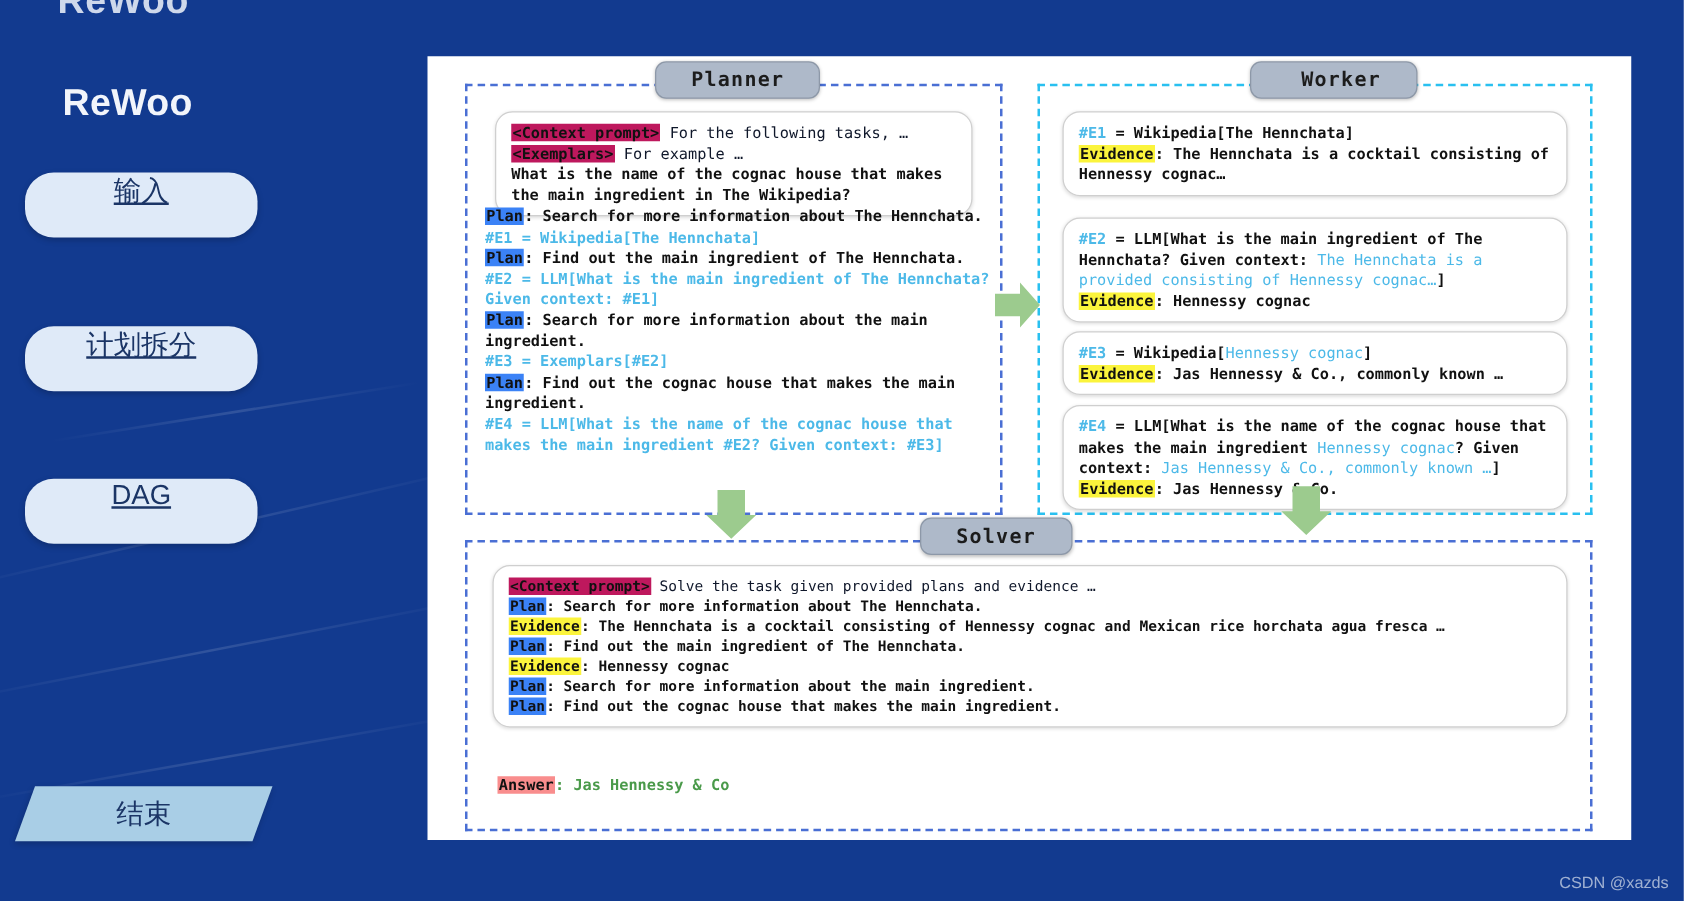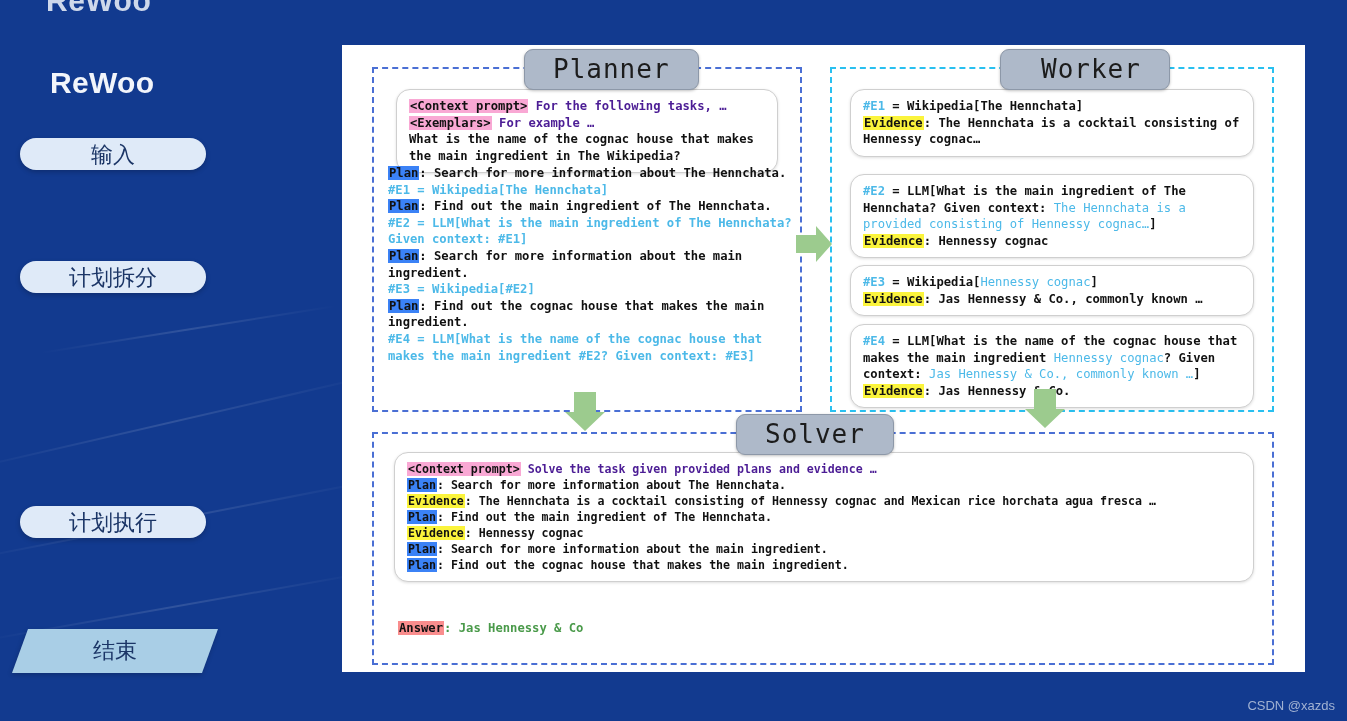--- a/index.html
+++ b/index.html
@@ -19,24 +19,25 @@
   
   .top-logo{
     position:absolute;left:46px;top:-16px;font-size:30px;font-weight:700;
     color:#e9eef8;letter-spacing:.5px;opacity:.88;
   }
 
   
   .rail{position:absolute;left:0;top:0;width:342px;height:721px;}
   .brand{position:absolute;left:50px;top:66px;font-size:30px;font-weight:700;color:#f2f5fb;letter-spacing:.3px;}
   .pill{
-    position:absolute;left:20px;width:186px;height:32px;border-radius:23px;
+    position:absolute;left:20px;width:186px;height:52px;border-radius:23px;
     background:#dfeaf8;color:#1b3566;font-size:22px;
-    display:flex;align-items:flex-end;justify-content:center;
+    display:flex;align-items:flex-start;justify-content:center;
     box-shadow:0 2px 5px rgba(0,0,0,.22);
+    text-decoration:underline;
   }
   .pill.p1{top:138px;}
   .pill.p2{top:261px;}
   .pill.p3{top:383px;}
   .pill.p4{top:506px;}
   .para{
     position:absolute;left:20px;top:629px;width:190px;height:44px;
     background:#a9cee6;color:#1b3566;font-size:22px;
     display:flex;align-items:center;justify-content:center;
     transform:skewX(-20deg);box-shadow:0 2px 5px rgba(0,0,0,.2);
@@ -49,21 +50,21 @@
   }
 
   
   .panel{position:absolute;box-sizing:border-box;background:#fff;}
   .panel.blue{border:2px dashed #4a6fd4;}
   .panel.cyan{border:2px dashed #29c0f0;}
   .badge{
     position:absolute;top:-20px;z-index:4;
     background:#aeb9c9;border:1.5px solid #8d98a8;border-radius:9px;
     font-family:"DejaVu Sans Mono","Liberation Mono",monospace;
-    font-weight:400;font-size:26px;color:#1c1c1c;
+    font-weight:700;font-size:16px;color:#1c1c1c;
     padding:4px 28px 5px;letter-spacing:1px;
     box-shadow:0 1px 3px rgba(0,0,0,.25);
   }
   .panel-planner{left:30px;top:22px;width:430px;height:345px;}
   .panel-planner .badge{left:150px;}
   .panel-worker{left:488px;top:22px;width:444px;height:345px;}
   .panel-worker .badge{left:168px;padding-left:40px;}
   .panel-solver{left:30px;top:387px;width:902px;height:233px;}
   .panel-solver .badge{left:362px;}
 
@@ -73,25 +74,25 @@
     border-radius:14px;box-shadow:0 1px 3px rgba(0,0,0,.13);
     padding:8px 12px;
   }
 
   
   .mono{
     font-family:"DejaVu Sans Mono","Liberation Mono",monospace;
     font-size:12.2px;line-height:16.6px;color:#111;white-space:normal;
   }
   .mono.small{font-size:11.6px;line-height:16px;}
-  .hl-orange{background:#f9a8d4;font-weight:700;padding:0 1px;}
+  .hl-orange{background:#be185d;font-weight:700;padding:0 1px;}
   .hl-green{background:#3b82f6;font-weight:700;padding:0 1px;}
   .hl-yellow{background:#fbf43c;font-weight:700;padding:0 1px;}
   .hl-red{background:#f98d8d;font-weight:700;padding:0 1px;}
-  .gray{color:#4c1d95;font-weight:bold;}
+  .gray{color:#0f172a;}
   .cyanx{color:#4cb9e8;}
   .greenx{color:#4a9a4a;}
   .bold{font-weight:700;}
 
   
   .pl-prompt{position:absolute;left:22px;top:20px;width:382px;}
   .pl-plan{position:absolute;left:14px;top:96px;width:404px;}
 
   
   .wk{position:absolute;left:18px;width:404px;}
@@ -126,22 +127,22 @@
 
 <div class="rail">
   <div class="brand">ReWoo</div>
 
   <div class="pill p1">
     <span>输入</span>
   </div>
   <div class="pill p2">
     <span>计划拆分</span>
   </div>
-  <div class="pill p4">
-    <span>计划执行</span>
+  <div class="pill p3">
+    <span>DAG</span>
   </div>
   <div class="para">
     <span>结束</span>
   </div>
 </div>
 
 <div class="canvas">
 
   <div class="panel blue panel-planner">
     <div class="badge">Planner</div>
@@ -155,21 +156,21 @@
         <span class="bold">What is the name of the cognac house that makes the main ingredient in The Wikipedia?</span>
       </div>
     </div>
 
     <div class="mono pl-plan">
       <span class="hl-green">Plan</span><span class="bold">: Search for more information about The Hennchata.</span><br>
       <span class="cyanx bold">#E1 = Wikipedia[The Hennchata]</span><br>
       <span class="hl-green">Plan</span><span class="bold">: Find out the main ingredient of The Hennchata.</span><br>
       <span class="cyanx bold">#E2 = LLM[What is the main ingredient of The Hennchata? Given context: #E1]</span><br>
       <span class="hl-green">Plan</span><span class="bold">: Search for more information about the main ingredient.</span><br>
-      <span class="cyanx bold">#E3 = Wikipedia[#E2]</span><br>
+      <span class="cyanx bold">#E3 = Exemplars[#E2]</span><br>
       <span class="hl-green">Plan</span><span class="bold">: Find out the cognac house that makes the main ingredient.</span><br>
       <span class="cyanx bold">#E4 = LLM[What is the name of the cognac house that makes the main ingredient #E2? Given context: #E3]</span>
     </div>
   </div>
 
   <div class="panel cyan panel-worker">
     <div class="badge">Worker</div>
 
     <div class="card wk wk1">
       <div class="mono">

